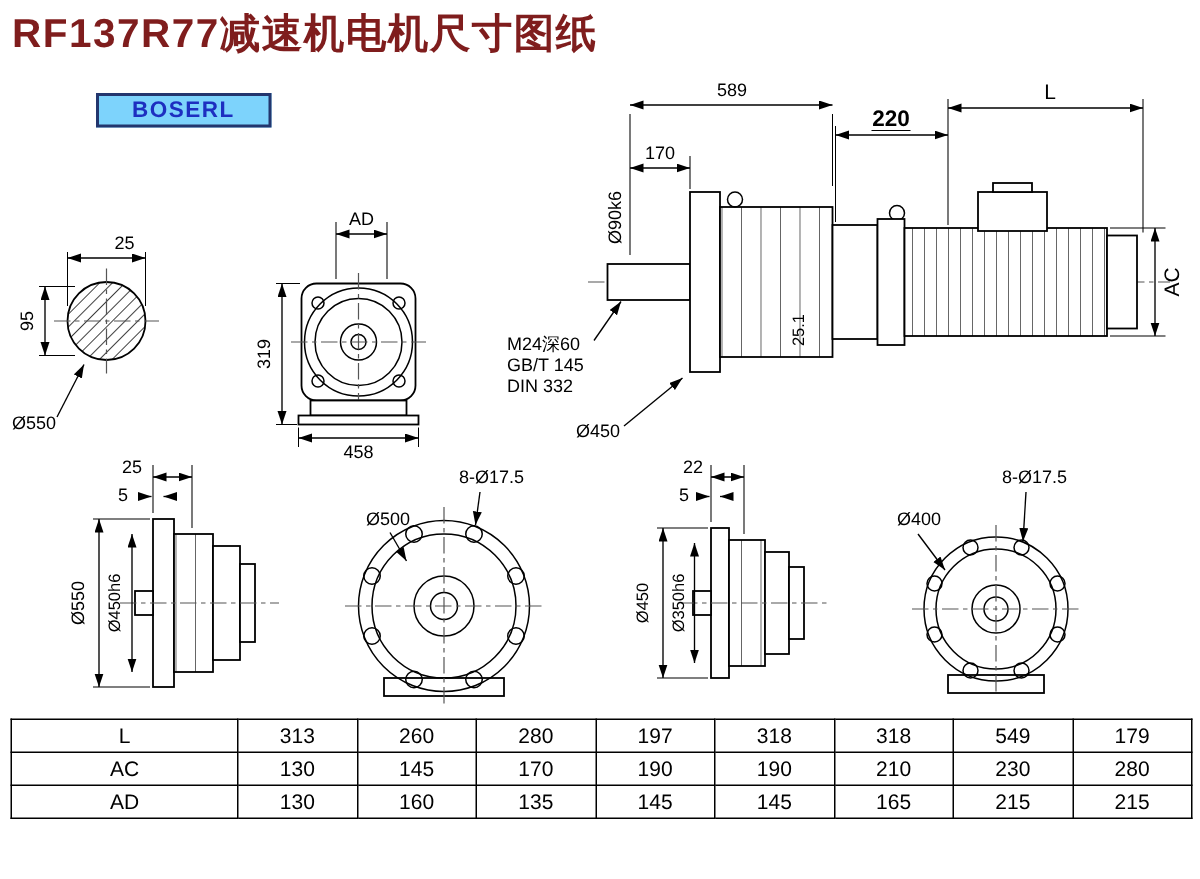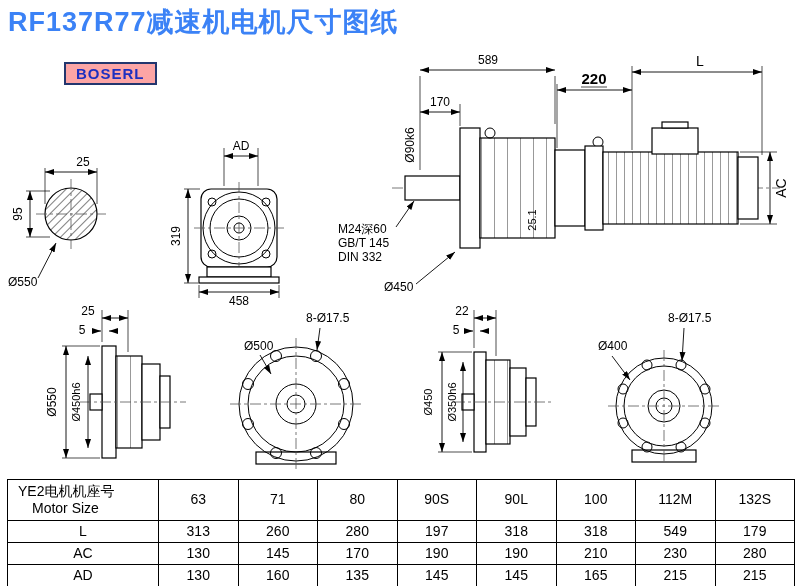--- a/index.html
+++ b/index.html
@@ -1,19 +1,19 @@
 <!DOCTYPE html>
 <html><head>
 <meta charset="utf-8">
 <style>
   html,body{margin:0;padding:0;}
   body{width:800px;height:586px;background:#fff;font-family:"Liberation Sans",sans-serif;}
   .stage{position:relative;width:800px;height:586px;background:#fff;overflow:hidden;}
-  .title{position:absolute;left:8px;top:4px;font-size:27px;font-weight:bold;color:#3b82f6;letter-spacing:1px;white-space:nowrap;}
-  .logo{position:absolute;left:64px;top:62px;border:2px solid #23366e;color:#1d2fc0;font-weight:bold;font-size:15px;padding:1px 10px;letter-spacing:1px;background:#fca5a5;}
+  .title{position:absolute;left:8px;top:4px;font-size:27px;font-weight:bold;color:#7f1d1d;letter-spacing:1px;white-space:nowrap;}
+  .logo{position:absolute;left:64px;top:62px;border:2px solid #23366e;color:#1d2fc0;font-weight:bold;font-size:15px;padding:1px 22px;letter-spacing:1px;background:#7dd3fc;}
   svg.draw{position:absolute;left:0;top:0;}
   svg.draw text{font-family:"Liberation Sans",sans-serif;font-size:12px;fill:#000;}
   svg.draw text.big{font-size:14px;}
   svg.draw text.bold{font-size:15px;font-weight:bold;}
   svg.draw text.small{font-size:11px;}
   .part{fill:#fff;stroke:#000;stroke-width:1.2;}
   .thin{fill:none;stroke:#000;stroke-width:1;}
   .cl{fill:none;stroke:#555;stroke-width:0.8;stroke-dasharray:11 3 3 3;}
   .ext{stroke:#000;stroke-width:0.7;}
   .dml{stroke:#000;stroke-width:0.9;fill:none;}
@@ -246,34 +246,20 @@
           <col style="width:79.5px">
           <col style="width:79.5px">
           <col style="width:79.5px">
           <col style="width:79.5px">
           <col style="width:79.5px">
           <col style="width:79.5px">
           <col style="width:79.5px">
           <col style="width:79.5px">
     </colgroup>
     <tbody>
-      <tr class="hdr">
-        <th class="first">
-          <div>YE2电机机座号</div>
-          <div class="en">Motor Size</div>
-        </th>
-        <th>63</th>
-        <th>71</th>
-        <th>80</th>
-        <th>90S</th>
-        <th>90L</th>
-        <th>100</th>
-        <th>112M</th>
-        <th>132S</th>
-      </tr>
       <tr class="datarow">
         <td>L</td>
         <td>313</td>
         <td>260</td>
         <td>280</td>
         <td>197</td>
         <td>318</td>
         <td>318</td>
         <td>549</td>
         <td>179</td>

